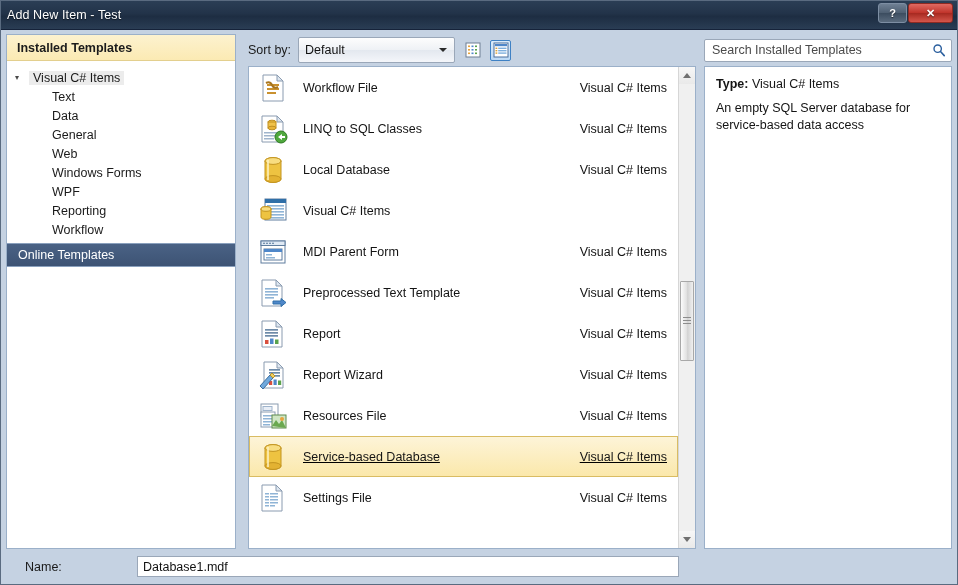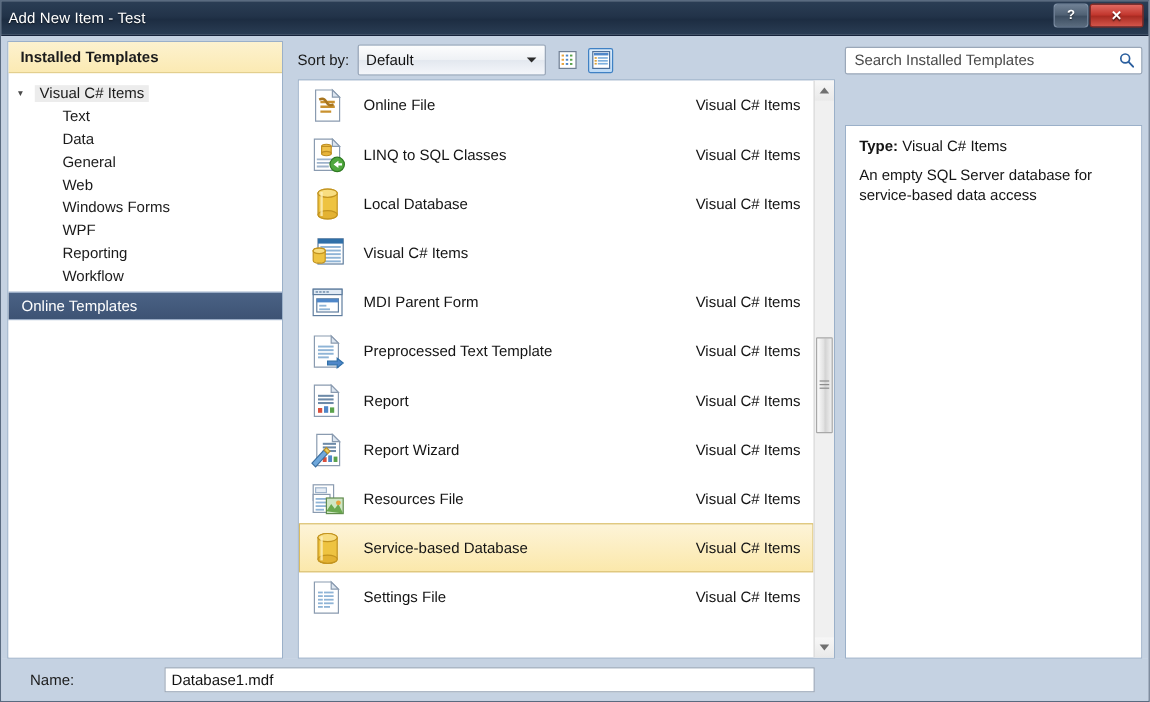--- a/index.html
+++ b/index.html
@@ -181,20 +181,21 @@
     height: 41px;
     display: flex; align-items: center;
     padding: 0 10px 0 7px;
     cursor: pointer;
     border: 1px solid transparent;
     position: relative;
   }
   .row.selected {
     background: linear-gradient(to bottom, #fdf4d8 0%, #fbe8ab 100%);
     border: 1px solid #d9bc63;
+    text-decoration: underline;
   }
   .row .icon {
     width: 32px; height: 32px;
     flex: 0 0 32px;
     margin-right: 14px;
     position: relative;
   }
   .row .row-title {
     font-size: 12.5px; color: #141414;
     flex: 1 1 auto;
@@ -268,21 +269,20 @@
   .searchbox input::placeholder { color: #4a4a4a; opacity: 1; }
   .search-icon { width: 14px; height: 14px; flex: 0 0 14px; }
 
   #detail {
     flex: 1 1 auto;
     background: #ffffff;
     border: 1px solid #9bb0c9;
     padding: 10px 11px;
     min-height: 0;
     overflow: hidden;
-    margin-top: 38px;
   }
   .detail-type { font-size: 12.5px; color: #141414; margin-bottom: 9px; }
   .detail-type b { font-weight: bold; }
   .detail-desc { font-size: 12.5px; color: #141414; line-height: 1.35; }
 
   
   #namerow {
     flex: 0 0 35px;
     background: #c5d2e2;
     display: flex; align-items: center;
@@ -435,21 +435,21 @@
 
           <div class="row">
             <div class="icon">
               <svg width="32" height="32" viewBox="0 0 32 32">
                 <path d="M6 3 h14 l6 6 v20 h-20 z" fill="#ffffff" stroke="#8a9bb0"></path>
                 <path d="M20 3 l6 6 h-6 z" fill="#dde6f0" stroke="#8a9bb0"></path>
                 <path d="M10 12 h12 v2 h-12 z M10 16 h12 v2 h-12 z M10 20 h9 v2 h-9 z" fill="#c9912f"></path>
                 <path d="M9 11 q4 -2 6 2 t6 2" fill="none" stroke="#a8751f" stroke-width="2"></path>
               </svg>
             </div>
-            <span class="row-title">Online File</span>
+            <span class="row-title">Workflow File</span>
             <span class="row-cat">Visual C# Items</span>
           </div>
 
           <div class="row">
             <div class="icon">
               <svg width="32" height="32" viewBox="0 0 32 32">
                 <path d="M5 3 h15 l6 6 v20 h-21 z" fill="#ffffff" stroke="#8a9bb0"></path>
                 <path d="M20 3 l6 6 h-6 z" fill="#dde6f0" stroke="#8a9bb0"></path>
                 <ellipse cx="15" cy="9" rx="4" ry="1.8" fill="#f0c24b" stroke="#c08f22"></ellipse>
                 <rect x="11" y="9" width="8" height="6" fill="#f0c24b" stroke="#c08f22"></rect>

